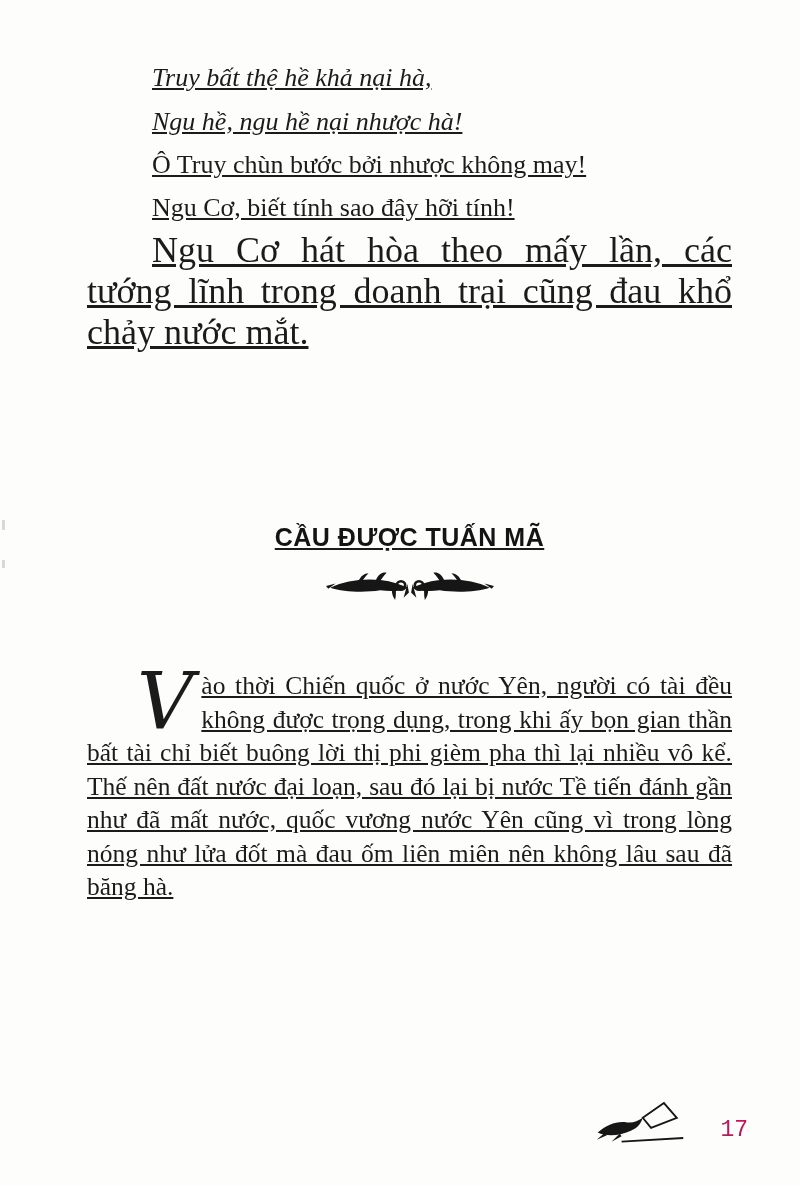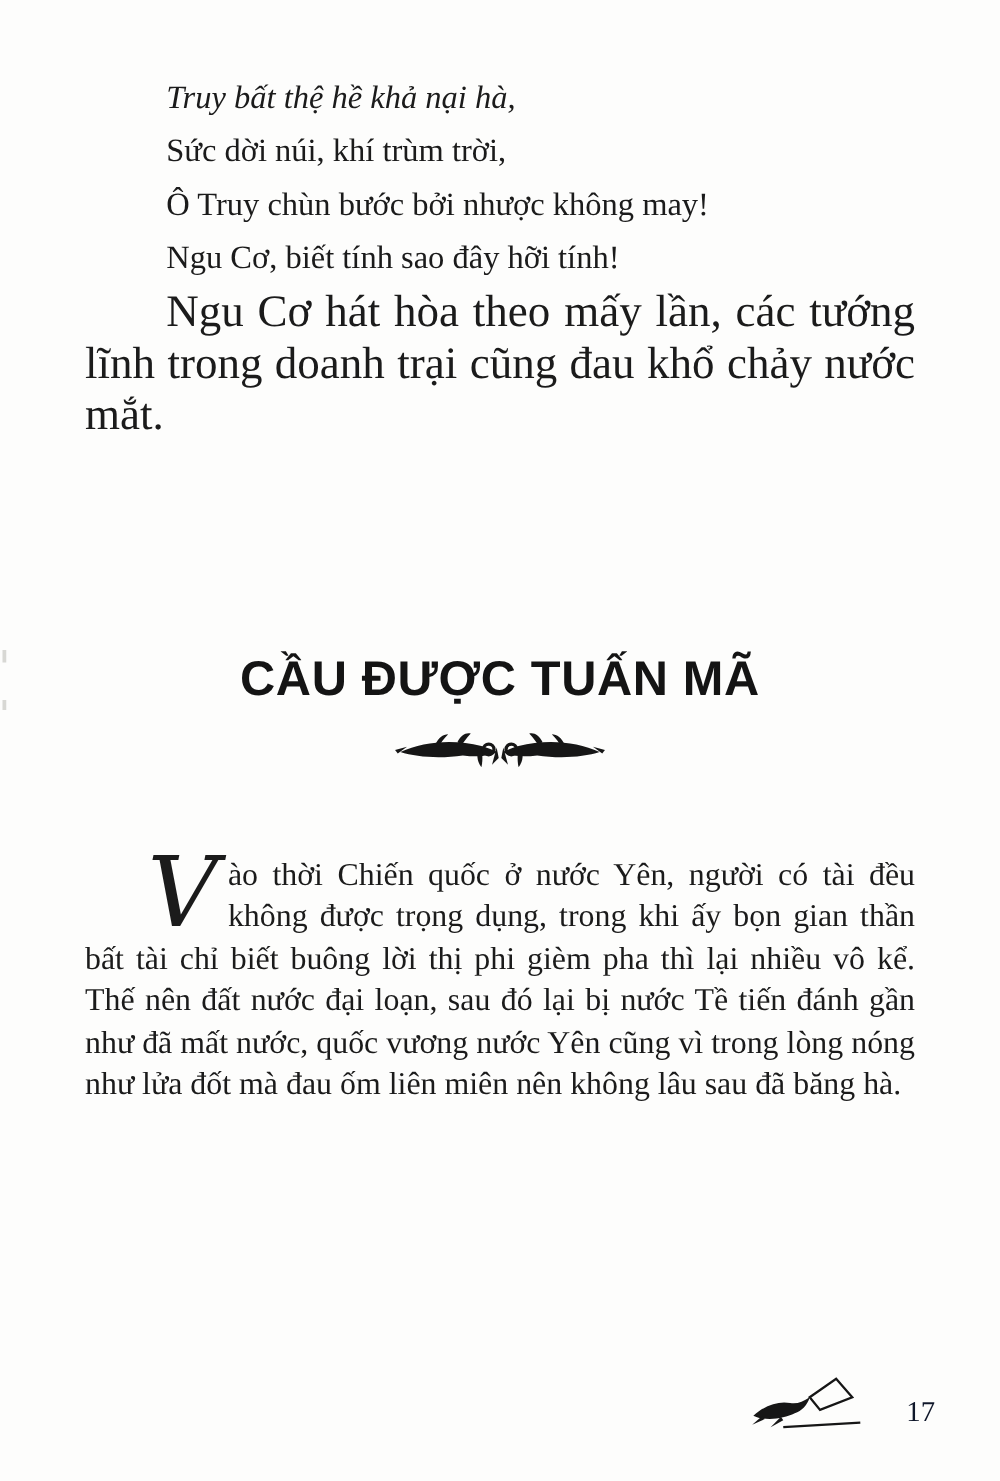--- a/index.html
+++ b/index.html
@@ -8,21 +8,21 @@
     width:800px;height:1185px;
     margin:0 auto;
     background:#fdfdfc;
     color:#1b1b1b;
     font-family:"Liberation Serif", serif;
     overflow:hidden;
     box-sizing:border-box;
   }
   .content{
     position:absolute;
-    left:68px; right:68px; top:56px;
+    left:87px; right:68px; top:56px;text-decoration:underline;
   }
   .v-line{
     margin:0;
     padding-left:65px;
     font-size:26px;
     line-height:44px;
     white-space:nowrap;
   }
   .italic{ font-style:italic; }
   .dich{
@@ -44,21 +44,21 @@
     text-indent:65px;
     text-align:justify;
     font-size:36px;
     line-height:41px;
   }
   .chapter-title{
     margin:170px 0 0 0;
     text-align:center;
     font-family:"Liberation Sans", sans-serif;
     font-weight:700;
-    font-size:39px;
+    font-size:25px;
     letter-spacing:0.5px;
     color:#141414;
   }
   .ornament{
     width:170px;
     margin:16px auto 0 auto;
     display:block;
   }
   .opening{
     margin:64px 0 0 0;
@@ -78,37 +78,37 @@
     position:absolute;
     right:52px;
     bottom:38px;
     display:flex;
     align-items:flex-end;
   }
   .horse{ width:92px; height:52px; margin-right:-14px; }
   .page-num{
     font-size:23px;
     line-height:26px;
-    font-family:Liberation Serif, serif;
-    color:#0f172a;
+    font-family:Liberation Mono, monospace;
+    color:#be185d;
     padding-bottom:4px;
     margin-left:48px;
   }
   .speck{ position:absolute; background:#d8d8d4; }
 </style>
 </head>
 <body>
 
 <div class="page">
   <div class="content">
 
     <p class="v-line italic">Truy bất thệ hề khả nại hà,</p>
+    <p class="v-line italic">Ngu hề, ngu hề nại nhược hà!</p>
 
 
-    <p class="verse">Sức dời núi, khí trùm trời,</p>
     <p class="verse">Ô Truy chùn bước bởi nhược không may!</p>
     <p class="verse">Ngu Cơ, biết tính sao đây hỡi tính!</p>
 
     <p class="closing">Ngu Cơ hát hòa theo mấy lần, các tướng lĩnh trong doanh trại cũng đau khổ chảy nước mắt.</p>
 
     <h1 class="chapter-title">CẦU ĐƯỢC TUẤN MÃ</h1>
 
     <svg class="ornament" viewBox="0 0 320 70" aria-hidden="true">
       <g id="halfL" fill="#161616" stroke="none">
         <path d="M2 34 L20 29 L6 39 Z"></path>

